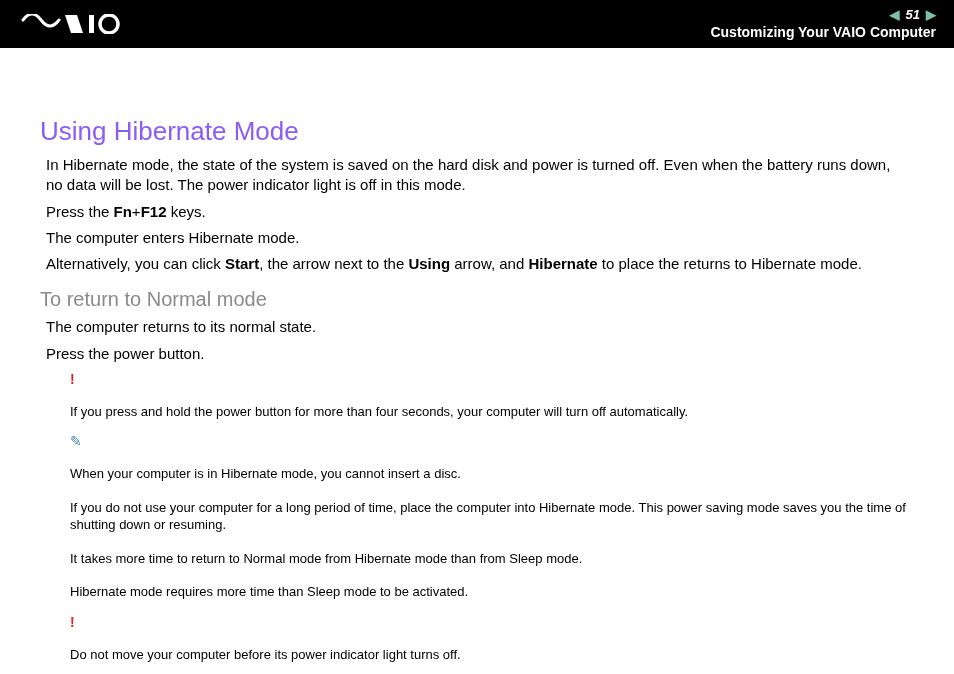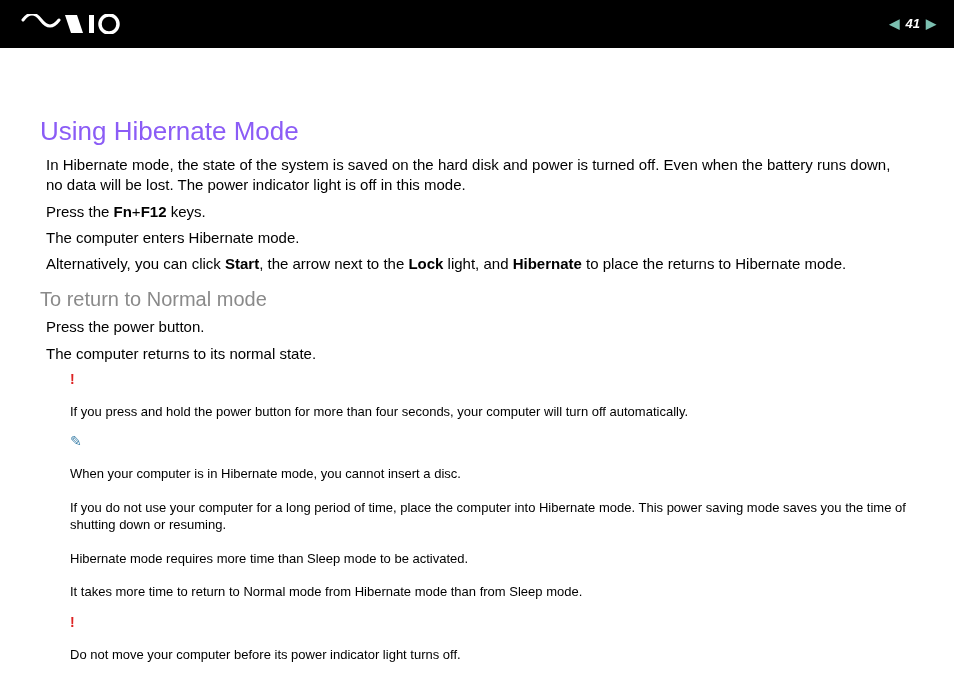--- a/index.html
+++ b/index.html
@@ -105,55 +105,56 @@
     <svg viewBox="0 0 240 40" width="130">
       <path d="M0 12 Q18 -12 36 12 Q54 36 72 12" stroke="#fff" stroke-width="6" fill="none" stroke-linecap="round"></path>
       <polygon points="84,2 108,2 120,38 96,38" fill="#fff"></polygon>
       <rect x="132" y="2" width="10" height="36" fill="#fff"></rect>
       <circle cx="172" cy="20" r="18" stroke="#fff" stroke-width="7" fill="none"></circle>
     </svg>
   </div>
   <div class="header-right">
     <div class="pager">
       <span class="arrow">◀</span>
-      <span>41</span>
+      <span>51</span>
       <span class="arrow">▶</span>
     </div>
+    <div class="section-name">Customizing Your VAIO Computer</div>
   </div>
 </div>
 
 <div class="content">
 
   <h1 class="title">Using Hibernate Mode</h1>
 
   <p class="body">In Hibernate mode, the state of the system is saved on the hard disk and power is turned off. Even when the battery runs down, no data will be lost. The power indicator light is off in this mode.</p>
 
 
   <p class="body">
     <span>Press the </span><b>Fn</b><span>+</span><b>F12</b><span> keys.</span>
   </p>
 
   <p class="body">The computer enters Hibernate mode.</p>
 
   <p class="body">
-    <span>Alternatively, you can click </span><b>Start</b><span>, the arrow next to the </span><b>Lock</b><span> light, and </span><b>Hibernate</b><span> to place the returns to Hibernate mode.</span>
+    <span>Alternatively, you can click </span><b>Start</b><span>, the arrow next to the </span><b>Using</b><span> arrow, and </span><b>Hibernate</b><span> to place the returns to Hibernate mode.</span>
   </p>
 
   <h2 class="sub">To return to Normal mode</h2>
 
+  <p class="body">The computer returns to its normal state.</p>
   <p class="body">Press the power button.</p>
-  <p class="body">The computer returns to its normal state.</p>
 
   <div class="notes">
     <span class="warn-icon">!</span>
     <p>If you press and hold the power button for more than four seconds, your computer will turn off automatically.</p>
 
     <span class="note-icon">✎</span>
     <p>When your computer is in Hibernate mode, you cannot insert a disc.</p>
     <p>If you do not use your computer for a long period of time, place the computer into Hibernate mode. This power saving mode saves you the time of shutting down or resuming.</p>
+    <p>It takes more time to return to Normal mode from Hibernate mode than from Sleep mode.</p>
     <p>Hibernate mode requires more time than Sleep mode to be activated.</p>
-    <p>It takes more time to return to Normal mode from Hibernate mode than from Sleep mode.</p>
 
     <span class="warn-icon">!</span>
     <p>Do not move your computer before its power indicator light turns off.</p>
   </div>
 
 </div>
 
 </body></html>

